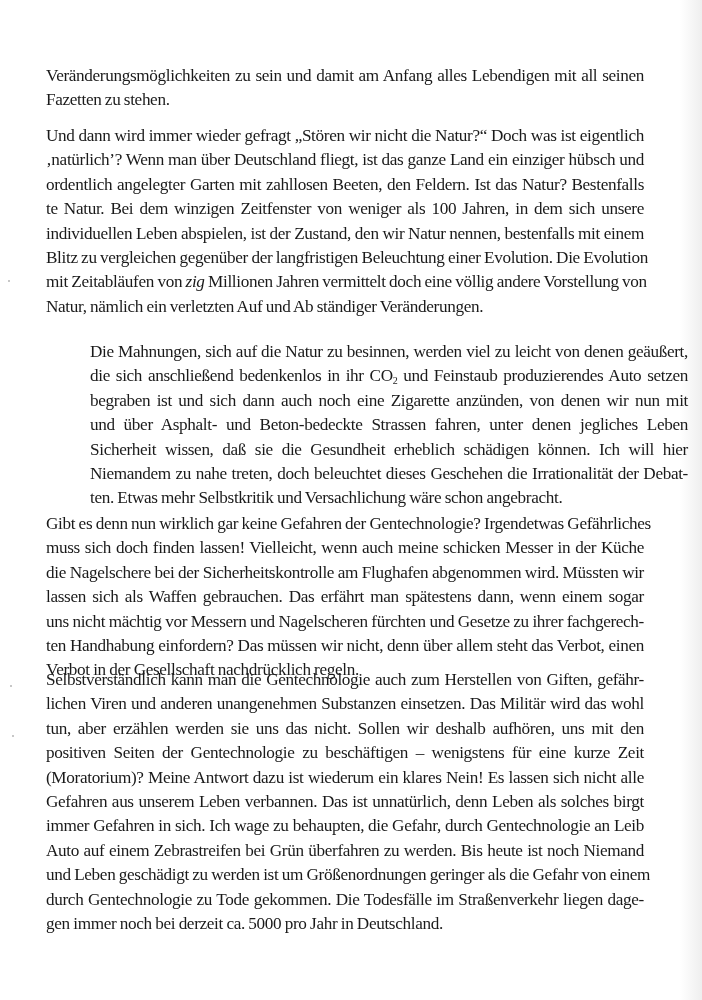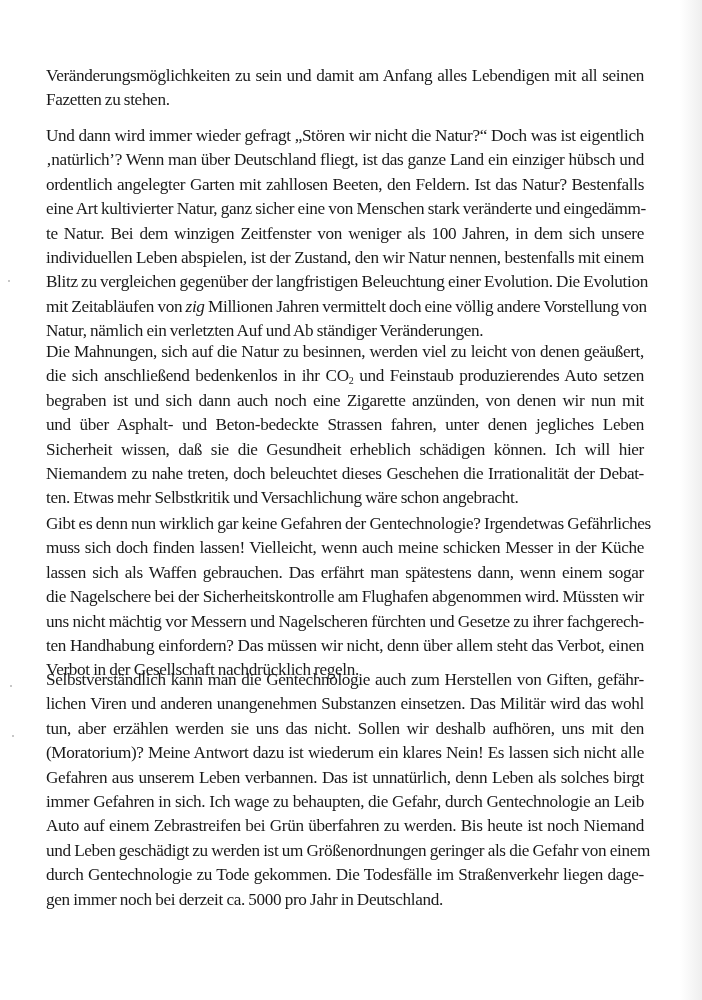--- a/index.html
+++ b/index.html
@@ -75,52 +75,52 @@
 
 <div class="text-block" style="top:64px;">
   <span class="line">Veränderungsmöglichkeiten zu sein und damit am Anfang alles Lebendigen mit all seinen</span>
   <span class="line last">Fazetten zu stehen.</span>
 </div>
 
 <div class="text-block" style="top:124px;">
   <span class="line">Und dann wird immer wieder gefragt „Stören wir nicht die Natur?“ Doch was ist eigentlich</span>
   <span class="line">‚natürlich’? Wenn man über Deutschland fliegt, ist das ganze Land ein einziger hübsch und</span>
   <span class="line">ordentlich angelegter Garten mit zahllosen Beeten, den Feldern. Ist das Natur? Bestenfalls</span>
-  <span class="line">eine Art kultivierter Natur, ganz sicher eine von Menschen stark veränderte und eingedämm-</span>
   <span class="line">te Natur. Bei dem winzigen Zeitfenster von weniger als 100 Jahren, in dem sich unsere</span>
   <span class="line">individuellen Leben abspielen, ist der Zustand, den wir Natur nennen, bestenfalls mit einem</span>
   <span class="line">Blitz zu vergleichen gegenüber der langfristigen Beleuchtung einer Evolution. Die Evolution</span>
   <span class="line"><span>mit Zeitabläufen von</span> <em>zig</em><span> Millionen Jahren vermittelt doch eine völlig andere Vorstellung von</span></span>
   <span class="line last">Natur, nämlich ein verletzten Auf und Ab ständiger Veränderungen.</span>
 </div>
 
-<div class="text-block" style="top:340px;">
+<div class="text-block" style="top:340px;margin-left:44px;">
   <span class="line">Die Mahnungen, sich auf die Natur zu besinnen, werden viel zu leicht von denen geäußert,</span>
   <span class="line"><span>die sich anschließend bedenkenlos in ihr CO</span><span class="sub">2</span><span> und Feinstaub produzierendes Auto setzen</span></span>
   <span class="line">begraben ist und sich dann auch noch eine Zigarette anzünden, von denen wir nun mit</span>
   <span class="line">und über Asphalt- und Beton-bedeckte Strassen fahren, unter denen jegliches Leben</span>
   <span class="line">Sicherheit wissen, daß sie die Gesundheit erheblich schädigen können. Ich will hier</span>
   <span class="line">Niemandem zu nahe treten, doch beleuchtet dieses Geschehen die Irrationalität der Debat-</span>
   <span class="line last">ten. Etwas mehr Selbstkritik und Versachlichung wäre schon angebracht.</span>
 </div>
 
 <div class="text-block" style="top:512px;">
   <span class="line">Gibt es denn nun wirklich gar keine Gefahren der Gentechnologie? Irgendetwas Gefährliches</span>
   <span class="line">muss sich doch finden lassen! Vielleicht, wenn auch meine schicken Messer in der Küche</span>
+  <span class="line">die Nagelschere bei der Sicherheitskontrolle am Flughafen abgenommen wird. Müssten wir</span>
   <span class="line">lassen sich als Waffen gebrauchen. Das erfährt man spätestens dann, wenn einem sogar</span>
-  <span class="line">die Nagelschere bei der Sicherheitskontrolle am Flughafen abgenommen wird. Müssten wir</span>
   <span class="line">uns nicht mächtig vor Messern und Nagelscheren fürchten und Gesetze zu ihrer fachgerech-</span>
   <span class="line">ten Handhabung einfordern? Das müssen wir nicht, denn über allem steht das Verbot, einen</span>
   <span class="line last">Verbot in der Gesellschaft nachdrücklich regeln.</span>
 </div>
 
 <div class="text-block" style="top:668px;">
   <span class="line">Selbstverständlich kann man die Gentechnologie auch zum Herstellen von Giften, gefähr-</span>
   <span class="line">lichen Viren und anderen unangenehmen Substanzen einsetzen. Das Militär wird das wohl</span>
   <span class="line">tun, aber erzählen werden sie uns das nicht. Sollen wir deshalb aufhören, uns mit den</span>
+  <span class="line">positiven Seiten der Gentechnologie zu beschäftigen – wenigstens für eine kurze Zeit</span>
   <span class="line">(Moratorium)? Meine Antwort dazu ist wiederum ein klares Nein! Es lassen sich nicht alle</span>
   <span class="line">Gefahren aus unserem Leben verbannen. Das ist unnatürlich, denn Leben als solches birgt</span>
   <span class="line">immer Gefahren in sich. Ich wage zu behaupten, die Gefahr, durch Gentechnologie an Leib</span>
   <span class="line">Auto auf einem Zebrastreifen bei Grün überfahren zu werden. Bis heute ist noch Niemand</span>
   <span class="line">und Leben geschädigt zu werden ist um Größenordnungen geringer als die Gefahr von einem</span>
   <span class="line">durch Gentechnologie zu Tode gekommen. Die Todesfälle im Straßenverkehr liegen dage-</span>
   <span class="line last">gen immer noch bei derzeit ca. 5000 pro Jahr in Deutschland.</span>
 </div>
 
 <div class="page-number">25</div>

